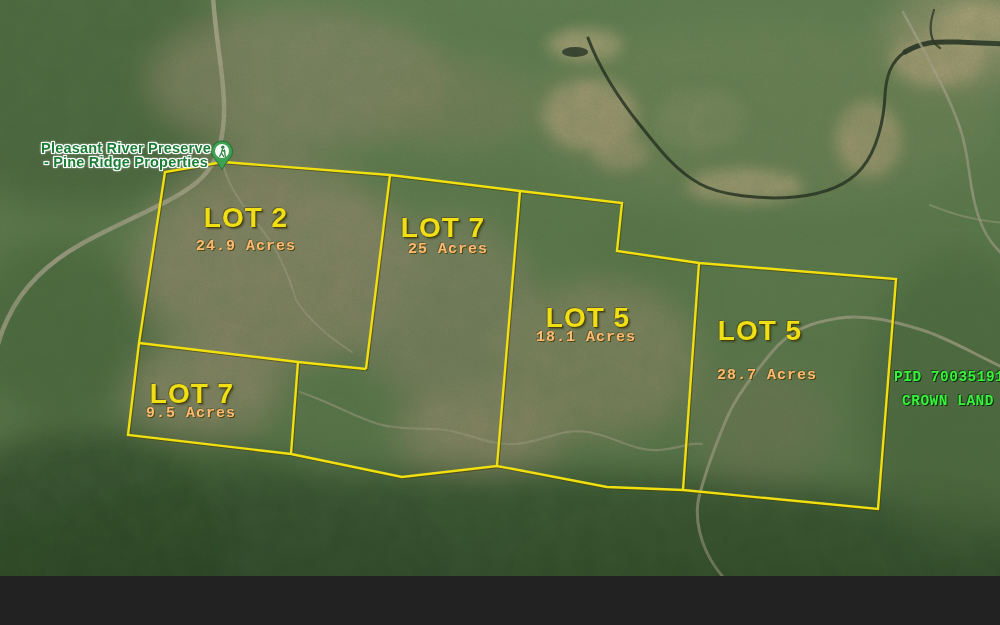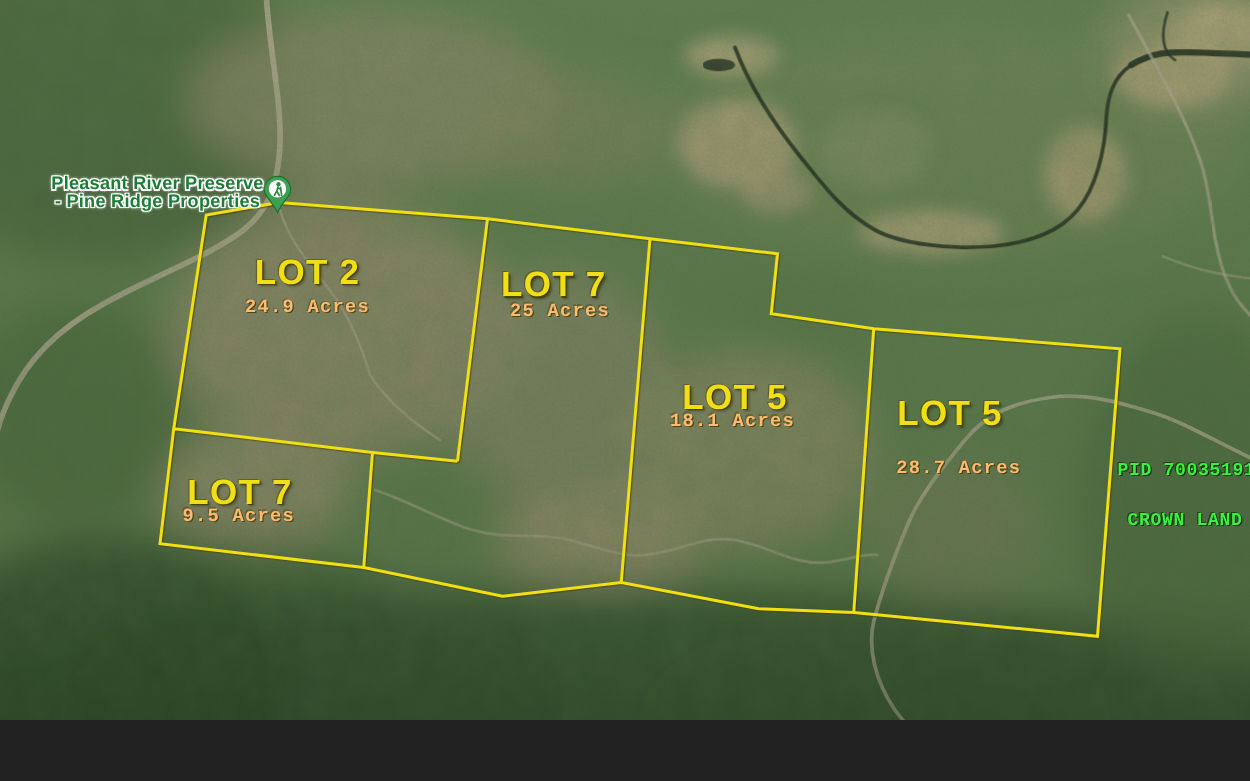--- a/index.html
+++ b/index.html
@@ -161,15 +161,15 @@
   <div class="lot-name" style="left:443px;top:228px">LOT 7</div>
   <div class="lot-acres" style="left:448px;top:249px">25 Acres</div>
 
   <div class="lot-name" style="left:588px;top:318px">LOT 5</div>
   <div class="lot-acres" style="left:586px;top:337px">18.1 Acres</div>
 
   <div class="lot-name" style="left:760px;top:331px">LOT 5</div>
   <div class="lot-acres" style="left:767px;top:375px">28.7 Acres</div>
 
   <div class="pid-label" style="left:894px;top:377px">PID 70035191</div>
-  <div class="pid-label" style="left:902px;top:417px">CROWN LAND</div>
+  <div class="pid-label" style="left:902px;top:401px">CROWN LAND</div>
 
 </div>
 
 </body></html>

